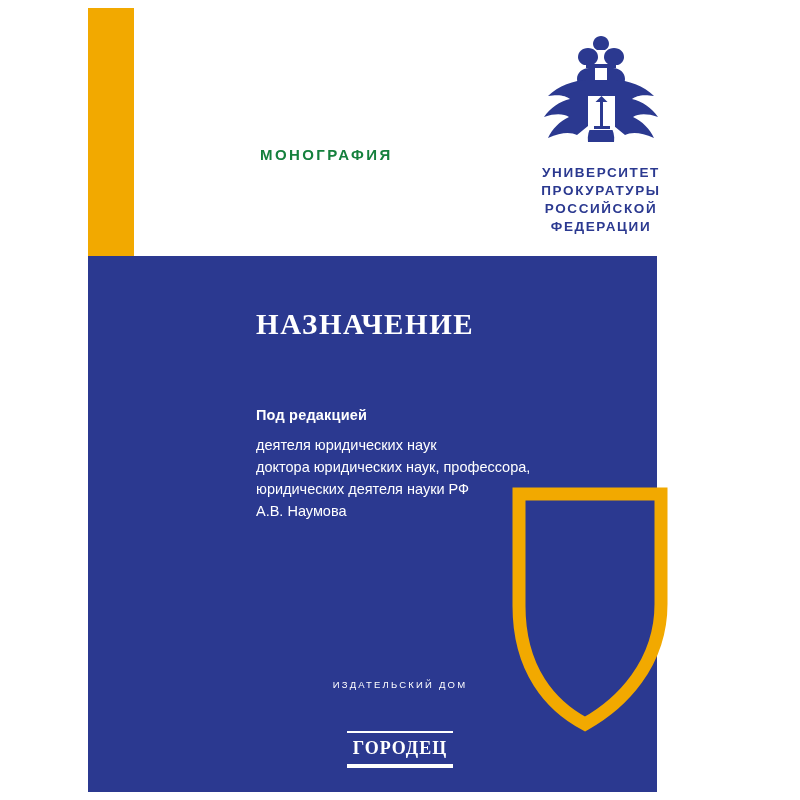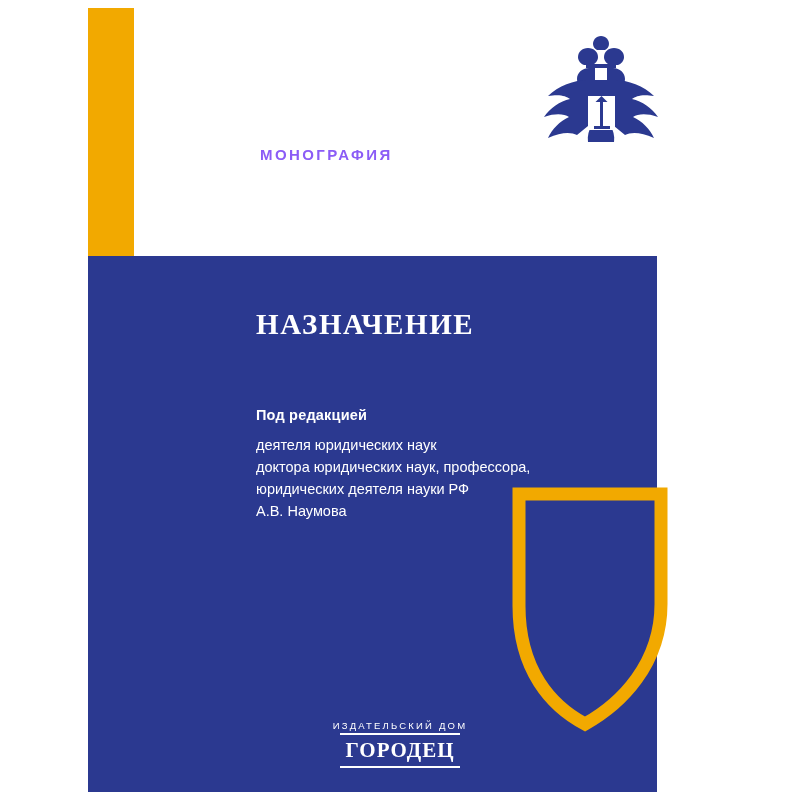--- a/index.html
+++ b/index.html
@@ -59,21 +59,21 @@
     width: 569px;
     height: 536px;
     background: #2b3990;
   }
 
   
   .monograph {
     position: absolute;
     left: 172px;
     top: 138px;
-    color: #8b5cf6;
+    color: #15803d;
     font-size: 15px;
     font-weight: bold;
     letter-spacing: 2.4px;
   }
 
   
   .emblem-block {
     position: absolute;
     left: 418px;
     top: 22px;
@@ -139,28 +139,29 @@
     text-align: center;
     color: #ffffff;
   }
   .publisher .imprint {
     font-size: 9.5px;
     letter-spacing: 2.2px;
     margin-bottom: 2px;
   }
   .publisher .brand {
     font-family: "Liberation Serif", serif;
-    font-size: 21px;
+    font-size: 18px;
     font-weight: bold;
     letter-spacing: 1px;
     border-top: 2px solid #ffffff;
-    border-bottom: 2px solid #ffffff;
+    border-bottom: 4px solid #ffffff;
     display: inline-block;
     padding: 1px 6px 2px 6px;
     line-height: 28px;
+    margin-top: 39px;
   }
 </style>
 </head>
 <body>
 
 <div id="page">
 
   <div class="cover">
 
     <div class="top-band"></div>
@@ -191,20 +192,26 @@
           </g>
 
           <rect x="62" y="66" width="27" height="34" fill="#ffffff"></rect>
           <g fill="#2b3990">
             <rect x="74" y="70" width="3" height="26"></rect>
             <path d="M75.5 66 l6 6 -12 0z"></path>
             <rect x="68" y="96" width="16" height="3"></rect>
           </g>
         </svg>
       </span>
+      <div class="emblem-text">
+        <div>УНИВЕРСИТЕТ</div>
+        <div>ПРОКУРАТУРЫ</div>
+        <div>РОССИЙСКОЙ</div>
+        <div>ФЕДЕРАЦИИ</div>
+      </div>
     </div>
 
     <div class="blue-field">
 
       <div class="title">
         <div>НАЗНАЧЕНИЕ</div>
       </div>
 
       <div class="editors">
         <div class="lead">Под редакцией</div>

